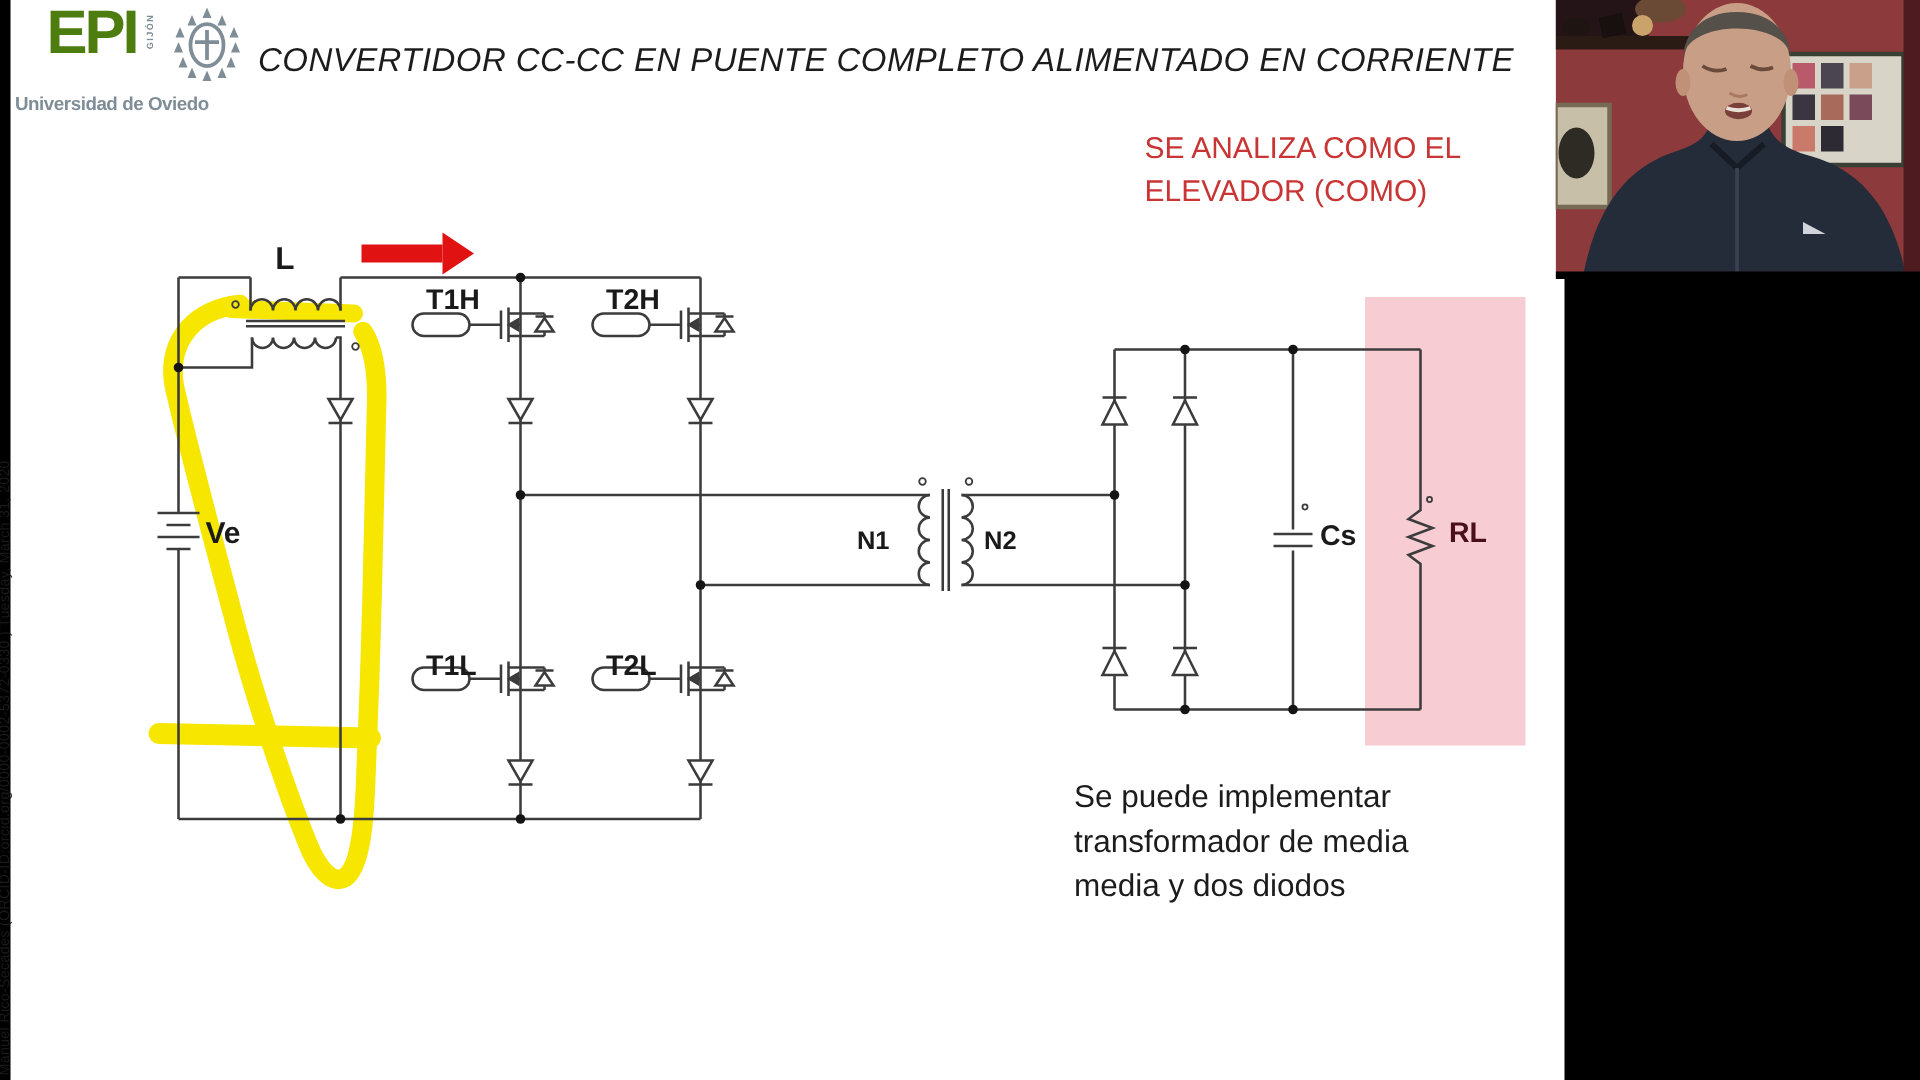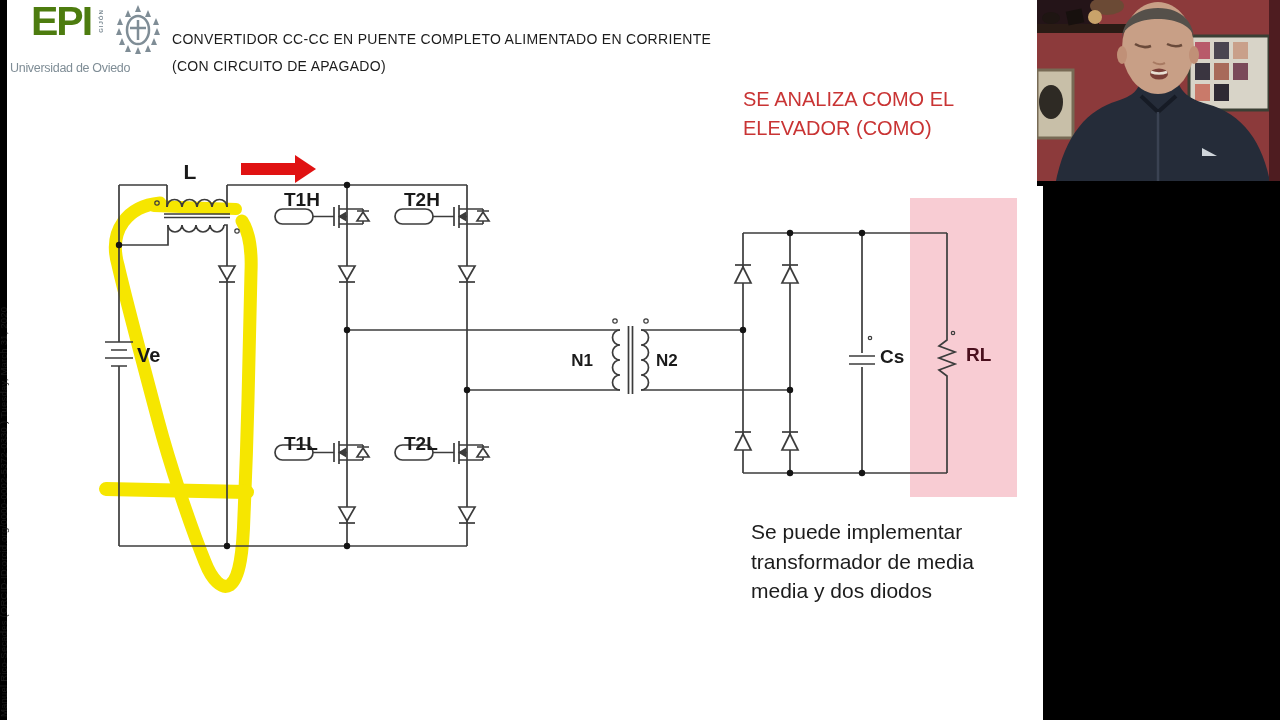--- a/index.html
+++ b/index.html
@@ -7,25 +7,25 @@
          font-family:"Liberation Sans",sans-serif;}
   .edge-strip{position:absolute;left:0;top:0;width:7px;height:720px;background:#000;}
   .vtext{position:absolute;left:9px;bottom:3px;transform:rotate(-90deg);transform-origin:0 100%;
          white-space:nowrap;font-size:9.5px;color:#1a1a1a;letter-spacing:.2px;}
   
   .logo{position:absolute;left:10px;top:4px;width:135px;}
   .logo-row{display:flex;align-items:flex-start;}
   .logo-acronym{font-size:41px;font-weight:bold;color:#4d7c0f;line-height:.85;letter-spacing:-2px;margin-left:21px;}
   .logo-campus{font-size:6px;font-weight:bold;color:#7f8d96;transform:rotate(-90deg);
                transform-origin:center;margin:14px 0 0 -2px;letter-spacing:1px;}
-  .logo-univ{font-size:12.5px;font-weight:normal;color:#7f8d96;margin-top:1px;letter-spacing:-.3px;}
+  .logo-univ{font-size:12.5px;font-weight:bold;color:#7f8d96;margin-top:1px;letter-spacing:-.3px;}
   
-  .title{position:absolute;left:172px;top:26px;font-size:14px;line-height:27px;color:#1c1c1c;letter-spacing:.3px;}
-  .rednote{position:absolute;left:743px;top:85px;font-size:20px;line-height:29px;color:#c93434;}
-  .bottomnote{position:absolute;left:751px;top:517px;font-size:21px;line-height:29.5px;color:#1c1c1c;}
+  .title{position:absolute;left:172px;top:26px;font-size:22px;line-height:27px;color:#1c1c1c;letter-spacing:.3px;font-style:italic;}
+  .rednote{position:absolute;left:763px;top:85px;font-size:20px;line-height:29px;color:#c93434;}
+  .bottomnote{position:absolute;left:716px;top:517px;font-size:21px;line-height:29.5px;color:#1c1c1c;}
   .ymark{display:inline-block;width:7px;height:16px;background:#f6e600;vertical-align:-2px;margin:0 1px;}
   
   .circuit{position:absolute;left:0;top:0;pointer-events:none;}
   
   .blackpanel{position:absolute;left:1043px;top:183px;width:237px;height:537px;background:#000;}
   .webcam{position:absolute;left:1037px;top:0;width:243px;height:186px;overflow:hidden;}
 </style>
 </head>
 <body>
 
@@ -59,21 +59,20 @@
           <line x1="25" y1="16" x2="25" y2="36" stroke="#7f8d96" stroke-width="2.5"></line>
           <line x1="17" y1="24" x2="33" y2="24" stroke="#7f8d96" stroke-width="2.5"></line>
         </svg>
       </span>
     </div>
     <div class="logo-univ">Universidad de Oviedo</div>
   </div>
 
   <div class="title">
     <div>CONVERTIDOR CC-CC EN PUENTE COMPLETO ALIMENTADO EN CORRIENTE</div>
-    <div>(CON CIRCUITO DE APAGADO)</div>
   </div>
 
   <div class="rednote">
     <div>SE ANALIZA COMO EL</div>
     <div>ELEVADOR (COMO)</div>
   </div>
 
   <div class="bottomnote">
     <div>Se puede implementar</div>
     <div>transformador de media</div>

